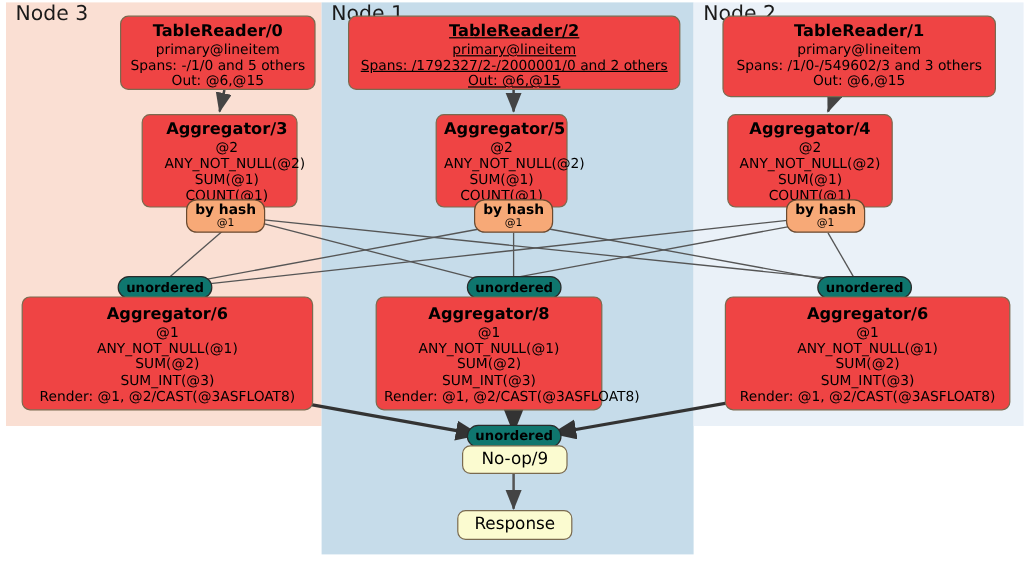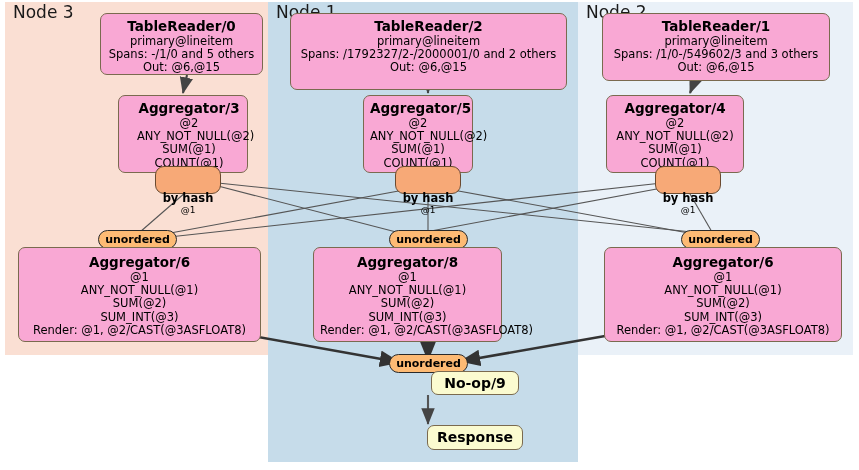--- a/index.html
+++ b/index.html
@@ -32,21 +32,21 @@
     position: absolute;
     left: 0;
     top: 0;
     width: 859px;
     height: 470px;
     overflow: visible;
   }
   .proc-box {
     position: absolute;
     box-sizing: border-box;
-    background: #f9a8d4;
+    background: #ef4444;
     border: 1.3px solid #7a6a4f;
     border-radius: 7px;
     text-align: center;
     color: #000;
     padding: 4px 6px 5px 6px;
     line-height: 13.2px;
     font-size: 11.5px;
   }
   .proc-title {
     font-weight: bold;
@@ -60,21 +60,21 @@
     white-space: nowrap;
   }
   .pill {
     position: absolute;
     box-sizing: border-box;
     border-radius: 11px;
     text-align: center;
     white-space: nowrap;
   }
   .pill-unordered {
-    background: #fdba74;
+    background: #0f766e;
     border: 1.3px solid #2a2a2a;
     color: #000;
     font-weight: bold;
     font-size: 11px;
     line-height: 17px;
     height: 19px;
   }
   .byhash {
     position: absolute;
     box-sizing: border-box;
@@ -83,37 +83,35 @@
     border-radius: 9px;
     text-align: center;
     color: #000;
     padding-top: 1px;
   }
   .byhash-title {
     display: block;
     font-weight: bold;
     font-size: 11.5px;
     line-height: 13px;
-    margin-top: 24px;
   }
   .byhash-sub {
     display: block;
     font-size: 9px;
     line-height: 11px;
   }
   .simple-box {
     position: absolute;
     box-sizing: border-box;
     background: #fbfbd0;
     border: 1.3px solid #7a6a4f;
     border-radius: 7px;
     text-align: center;
-    font-weight: bold;
-    color: #000;
-    margin-left: 46px;
+    font-weight: normal;
+    color: #000;
   }
 </style>
 </head>
 <body>
 
 <div id="canvas">
 
   <div class="node-panel" style="left:5px; top:2px; width:263px; height:353px; background:#fadfd3;">
     <span class="node-panel-label">Node 3</span>
   </div>
@@ -157,21 +155,21 @@
     <path d="M428,395 L428,424" stroke="#555" stroke-width="2.1" fill="none" marker-end="url(#arrow-thin)"></path>
   </svg>
 
   <div class="proc-box" style="left:100px; top:13px; width:163px; height:62px;">
     <span class="proc-title">TableReader/0</span>
     <span class="proc-line">primary@lineitem</span>
     <span class="proc-line">Spans: -/1/0 and 5 others</span>
     <span class="proc-line">Out: @6,@15</span>
   </div>
 
-  <div class="proc-box" style="left:290px; top:13px; width:277px; height:77px;">
+  <div class="proc-box" style="left:290px; top:13px; width:277px; height:62px;text-decoration:underline;">
     <span class="proc-title">TableReader/2</span>
     <span class="proc-line">primary@lineitem</span>
     <span class="proc-line">Spans: /1792327/2-/2000001/0 and 2 others</span>
     <span class="proc-line">Out: @6,@15</span>
   </div>
 
   <div class="proc-box" style="left:602px; top:13px; width:228px; height:68px;">
     <span class="proc-title">TableReader/1</span>
     <span class="proc-line">primary@lineitem</span>
     <span class="proc-line">Spans: /1/0-/549602/3 and 3 others</span>

